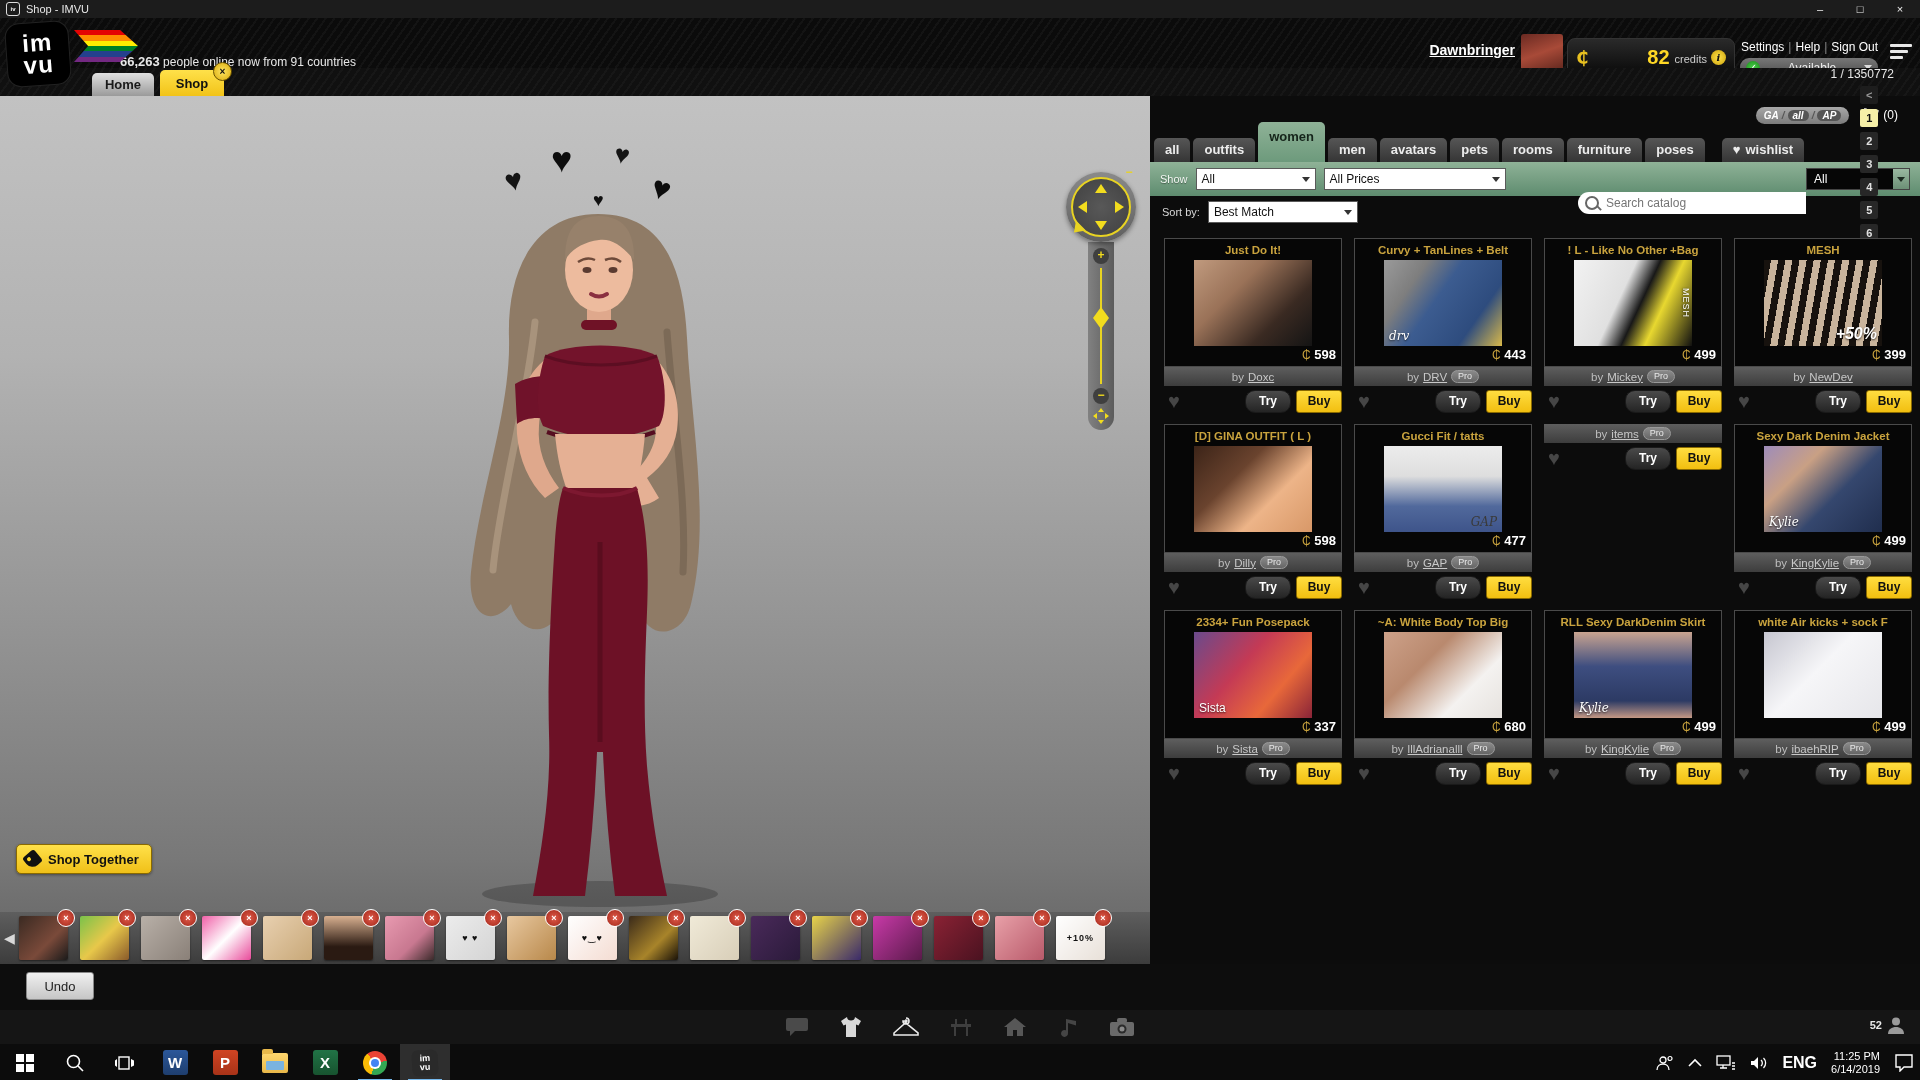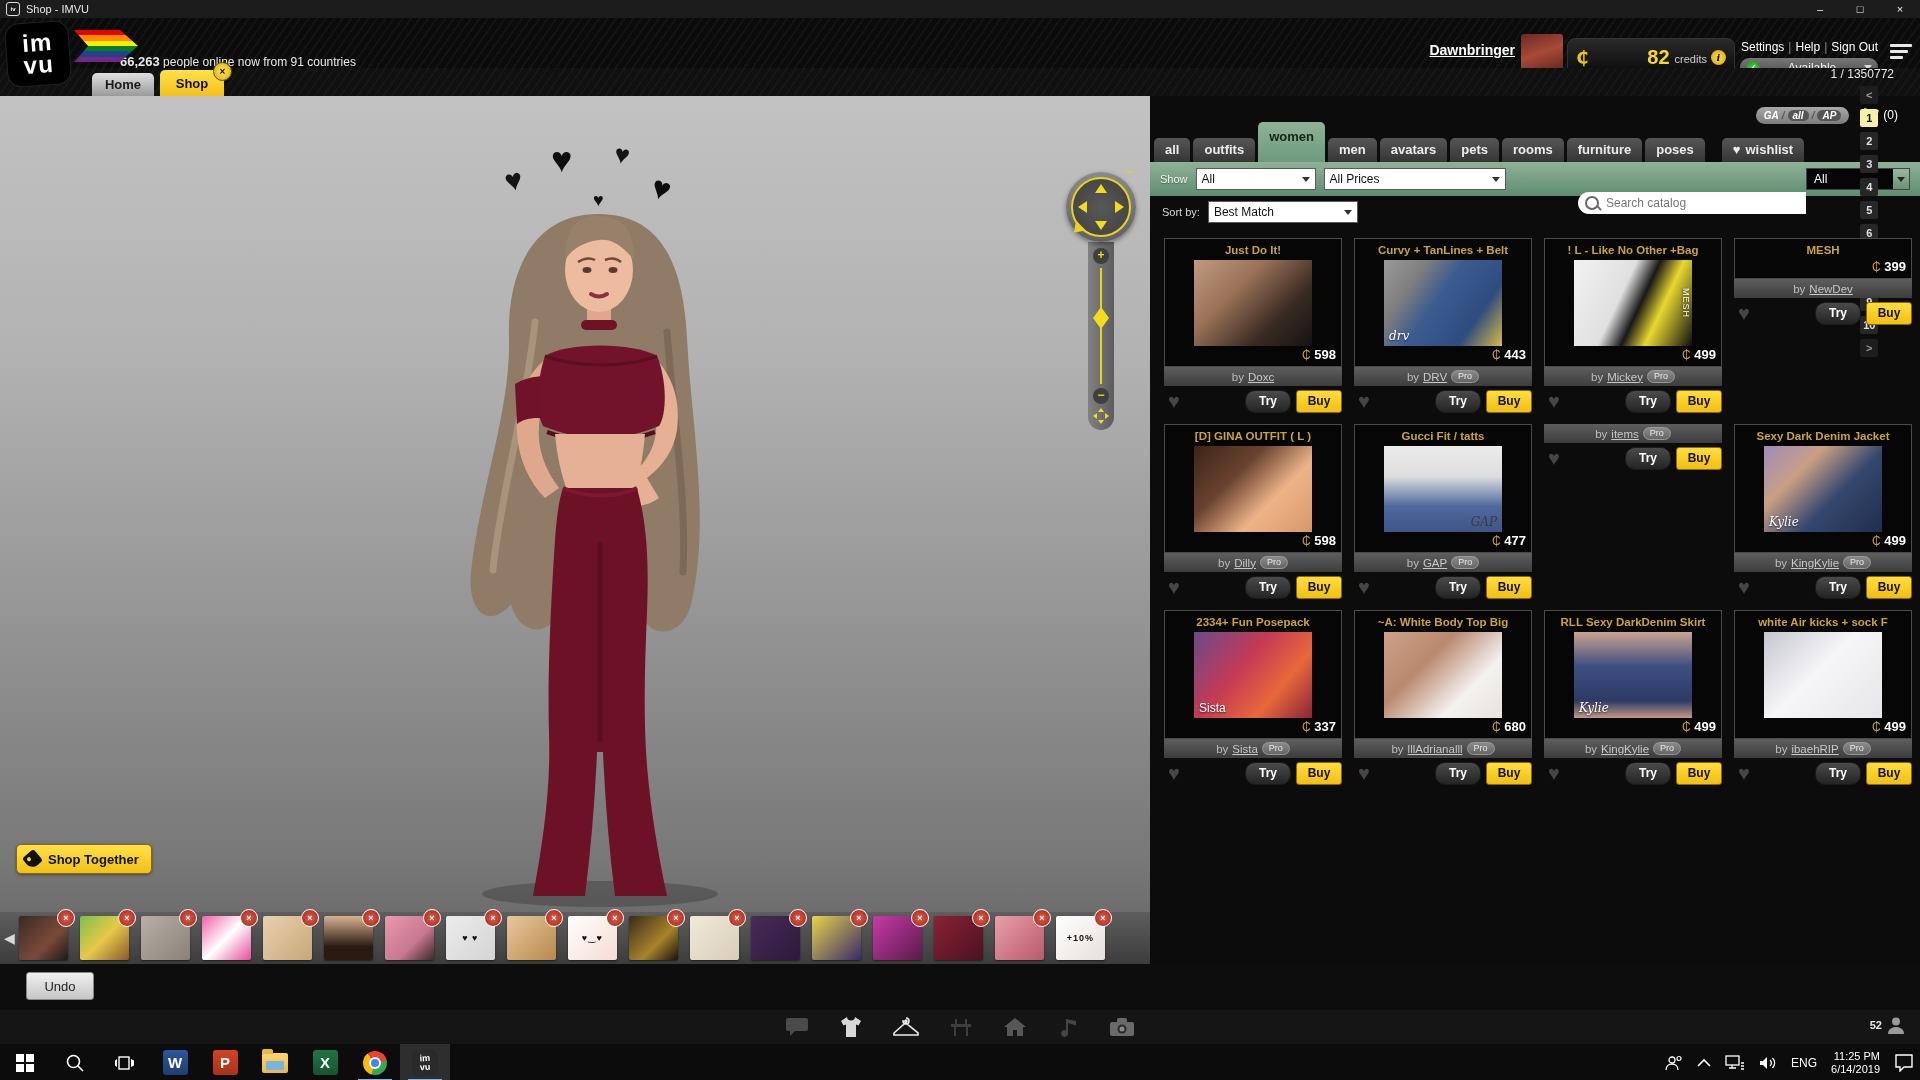--- a/index.html
+++ b/index.html
@@ -110,21 +110,21 @@
   .folder{width:26px;height:20px;background:linear-gradient(#ffd76e,#e8b84a);border-radius:2px;position:relative;}
   .folder:before{content:"";position:absolute;left:0;top:-4px;width:11px;height:5px;background:#e8b84a;border-radius:2px 2px 0 0;}
   .folder:after{content:"";position:absolute;left:4px;top:8px;width:18px;height:9px;background:#7ab3e0;border-radius:1px;}
   .chrome{width:24px;height:24px;border-radius:50%;position:relative;
     background:conic-gradient(from -40deg,#ea4335 0 33%,#34a853 0 66%,#fbbc05 0 100%);}
   .chrome:before{content:"";position:absolute;left:6px;top:6px;width:12px;height:12px;border-radius:50%;background:#fff;}
   .chrome:after{content:"";position:absolute;left:8px;top:8px;width:8px;height:8px;border-radius:50%;background:#4285f4;}
   .imvu-mini{width:26px;height:26px;background:#2a2a2a;border-radius:6px;color:#fff;font-weight:900;font-size:9px;
     line-height:9px;display:flex;flex-direction:column;align-items:center;justify-content:center;transform:rotate(-3deg);}
   .tray{position:absolute;right:0;top:0;height:37px;display:flex;align-items:center;gap:14px;padding-right:6px;}
-  .tray .lang{color:#fff;font-size:12px;}
+  .tray .lang{color:#fff;font-size:16px;font-weight:bold;}
   .clock{color:#fff;font-size:11px;text-align:right;line-height:13px;}
   .panel{flex:1;background:#0c0c0c;position:relative;}
   .panel-top{height:26px;display:flex;align-items:center;justify-content:flex-end;gap:14px;padding:6px 22px 0;}
   .access-pill{background:linear-gradient(#a8a8a8,#7c7c7c);border-radius:10px;height:17px;display:flex;align-items:center;
     padding:0 8px;font-size:10px;font-weight:bold;font-style:italic;color:#fff;gap:3px;}
   .access-pill .slash{color:#555;}
   .access-pill .seg-dark{background:#555;border-radius:8px;padding:0 5px;}
   .cartwrap{display:flex;align-items:center;gap:4px;color:#fff;font-size:12px;}
   .cat-tabs{display:flex;align-items:flex-end;padding:2px 0 0 4px;height:32px;}
   .cat-tab{background:linear-gradient(#565656,#353535);color:#ececec;font-size:13px;font-weight:bold;
@@ -520,20 +520,23 @@
         <div class="p-actions">
           <span class="p-heart">♥</span>
           <span class="btn-try">Try</span>
           <span class="btn-buy">Buy</span>
         </div>
       </div>
 
       <div class="card">
         <div class="card-box">
           <div class="p-title">MESH</div>
+          <div class="p-img" style="background:repeating-linear-gradient(100deg,#17120e 0 7px,#c9b49c 7px 14px)">
+              <span class="wm wm-big">+50%</span>
+            </div>
           <div class="p-price"><span class="cur">₵</span> <span>399</span></div>
         </div>
         <div class="p-creator">
             <span>by</span> 
             <a>NewDev</a>
           </div>
         <div class="p-actions">
           <span class="p-heart">♥</span>
           <span class="btn-try">Try</span>
           <span class="btn-buy">Buy</span>

